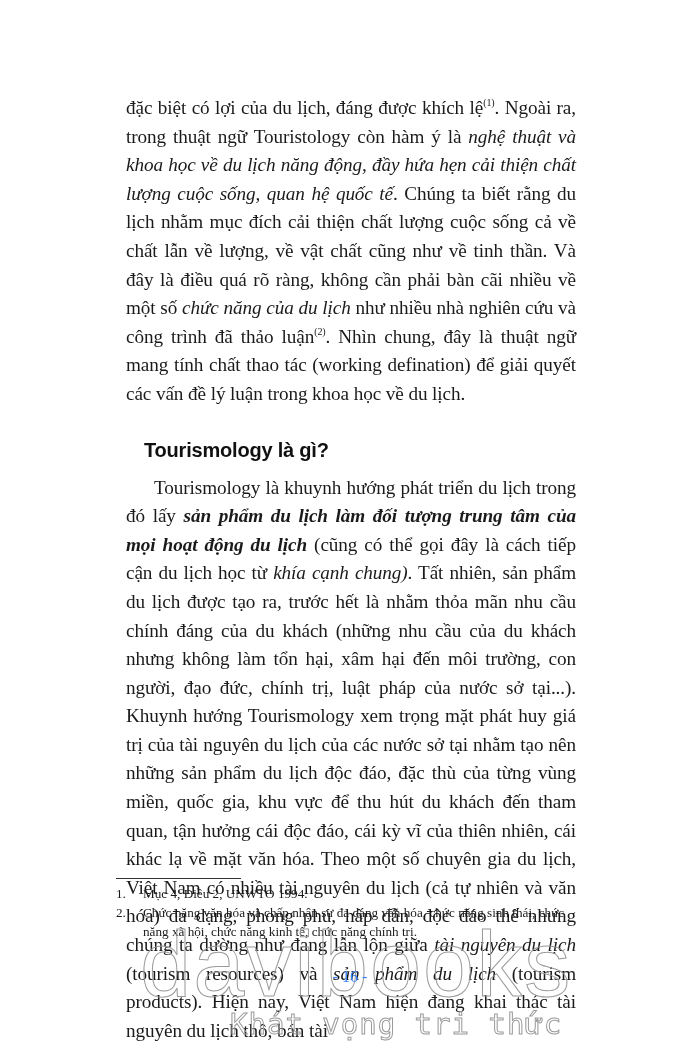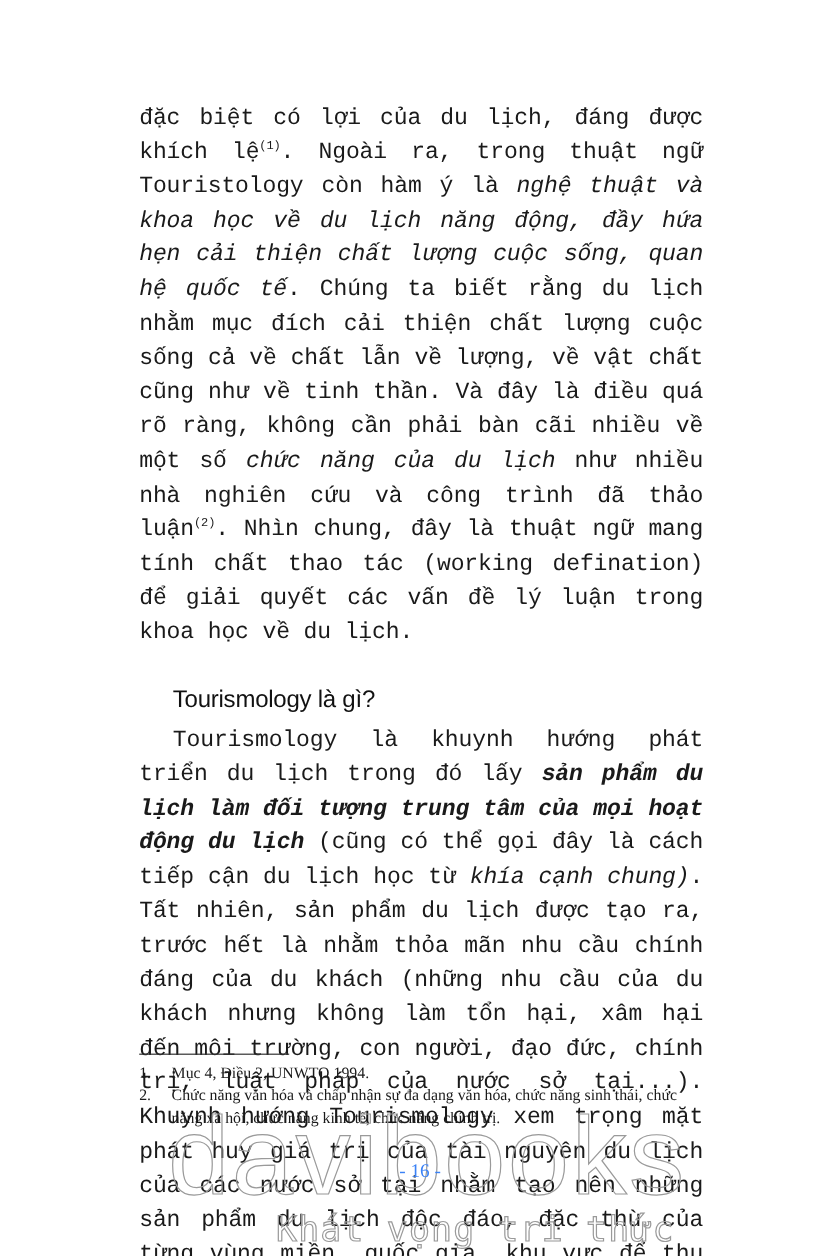--- a/index.html
+++ b/index.html
@@ -19,29 +19,28 @@
       left: 116px;
       top: 84px;
       width: 470px;
       font-family: "Liberation Serif", "DejaVu Serif", serif;
       font-size: 19.2px;
       line-height: 28.6px;
       text-align: justify;
       letter-spacing: -0.1px;
     }
     .para {
-      margin: 0;
-      font-family: Liberation Mono, monospace;
+      margin: 10px;
     }
     .para.indent {
       text-indent: 28px;
     }
     .heading {
       font-family: "Liberation Sans", "DejaVu Sans", sans-serif;
-      font-weight: normal;
+      font-weight: bold;
       font-size: 20px;
       line-height: 28px;
       margin: 27px 0 6px 28px;
       color: #111;
       text-align: left;
       letter-spacing: -0.2px;
     }
     sup {
       font-size: 10px;
       line-height: 0;

